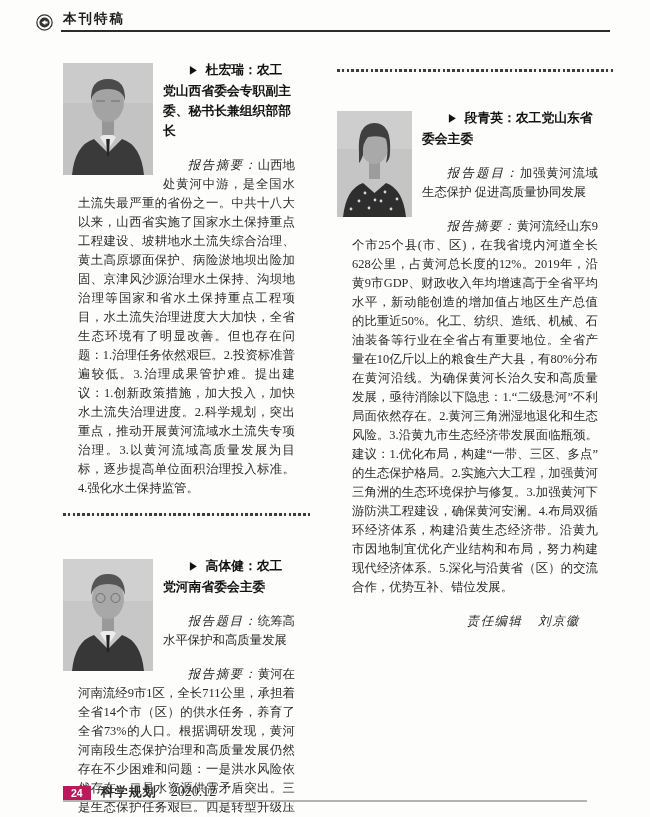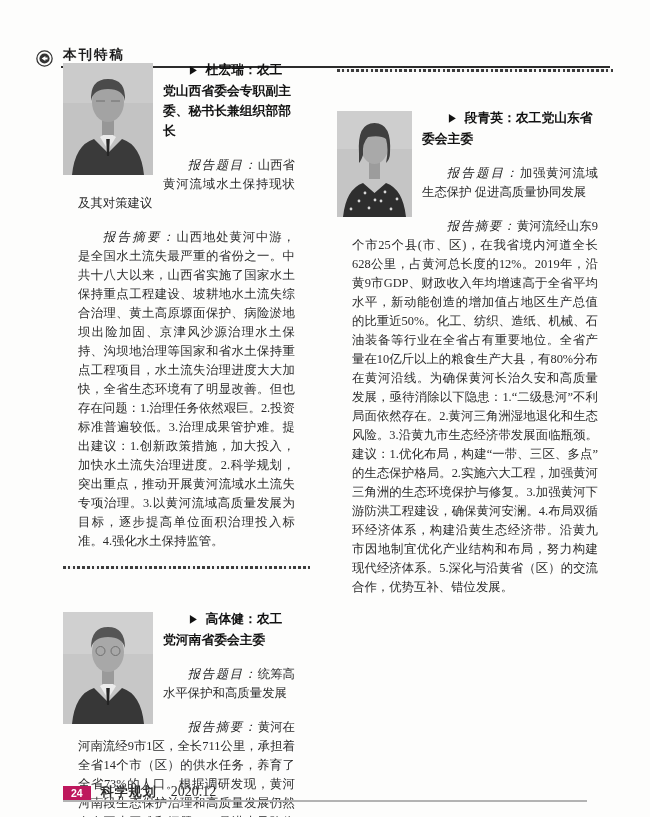--- a/index.html
+++ b/index.html
@@ -5,21 +5,21 @@
   html,body { margin:0; padding:0; background:#ffffff; }
   .page {
     position:relative; width:650px; height:817px;
     background:#fdfdfc; overflow:hidden;
     font-family:"Liberation Serif", serif; color:#2b2b2b;
     box-sizing:border-box;
   }
   
   .hdr { position:absolute; top:9px; left:36px; right:40px; display:flex; align-items:flex-end; }
   .hdr-icon { width:17px; height:17px; margin:0 8px 1px 0; flex:0 0 auto; }
-  .hdr-rule { flex:1; border-bottom:2px solid #2c2c2c;margin-top:36px; }
+  .hdr-rule { flex:1; border-bottom:2px solid #2c2c2c; }
   .hdr-tag {
     display:inline-block; padding:0 2px 2px 2px;
     font-family:"Liberation Sans", sans-serif; font-weight:bold;
     font-size:13.5px; letter-spacing:2px; color:#1d1d1d;
   }
   
   .cols { position:absolute; top:45px; left:63px; width:550px; display:flex; }
   .col-left  { width:247px; margin-right:27px; }
   .col-right { width:276px; }
   p { margin:15px; font-size:12.4px; line-height:19px; text-align:justify; text-justify:inter-ideograph; }
@@ -82,21 +82,20 @@
             <ellipse cx="45" cy="39" rx="16" ry="20" fill="#a3a3a3"></ellipse>
             <path d="M28 38 Q27 16 45 16 Q63 16 62 38 Q60 26 45 26 Q30 26 28 38 Z" fill="#4b4b4b"></path>
             <path d="M9 112 Q12 82 31 76 L45 90 L59 76 Q78 82 81 112 Z" fill="#3a3a3a"></path>
             <path d="M37 74 L45 87 L53 74 L50 72 L40 72 Z" fill="#e9e9e9"></path>
             <path d="M43.2 76 L46.8 76 L46 93 L44 93 Z" fill="#262626"></path>
             <line x1="33" y1="38" x2="42" y2="38" stroke="#6f6f6f" stroke-width="1"></line>
             <line x1="48" y1="38" x2="57" y2="38" stroke="#6f6f6f" stroke-width="1"></line>
           </svg>
         </span>
         <p class="name"><span class="marker">▶</span><span>杜宏瑞：农工党山西省委会专职副主委、秘书长兼组织部部长</span></p>
-        <p class="indent"><span class="lbl">报告题目：</span><span>山西省黄河流域水土保持现状及其对策建议</span></p>
         <p class="indent"><span class="lbl">报告摘要：</span><span>山西地处黄河中游，是全国水土流失最严重的省份之一。中共十八大以来，山西省实施了国家水土保持重点工程建设、坡耕地水土流失综合治理、黄土高原塬面保护、病险淤地坝出险加固、京津风沙源治理水土保持、沟坝地治理等国家和省水土保持重点工程项目，水土流失治理进度大大加快，全省生态环境有了明显改善。但也存在问题：1.治理任务依然艰巨。2.投资标准普遍较低。3.治理成果管护难。提出建议：1.创新政策措施，加大投入，加快水土流失治理进度。2.科学规划，突出重点，推动开展黄河流域水土流失专项治理。3.以黄河流域高质量发展为目标，逐步提高单位面积治理投入标准。4.强化水土保持监管。</span></p>
       </section>
 
       <div class="divider div-left"></div>
 
       <section>
         <span class="photo">
           <svg viewBox="0 0 90 112" width="90" height="112">
             <rect width="90" height="112" fill="#c7c7c7"></rect>
             <rect width="90" height="42" fill="#d0d0d0"></rect>
@@ -139,20 +138,21 @@
             <circle cx="38" cy="89" r="1.4" fill="#d8d8d8"></circle>
               <circle cx="60" cy="88" r="1.4" fill="#d8d8d8"></circle>
             <circle cx="14" cy="98" r="1.4" fill="#d8d8d8"></circle>
           </svg>
         </span>
         <p class="name"><span class="marker">▶</span><span>段青英：农工党山东省委会主委</span></p>
         <p class="indent"><span class="lbl">报告题目：</span><span>加强黄河流域生态保护 促进高质量协同发展</span></p>
         <p class="indent"><span class="lbl">报告摘要：</span><span>黄河流经山东9个市25个县(市、区)，在我省境内河道全长628公里，占黄河总长度的12%。2019年，沿黄9市GDP、财政收入年均增速高于全省平均水平，新动能创造的增加值占地区生产总值的比重近50%。化工、纺织、造纸、机械、石油装备等行业在全省占有重要地位。全省产量在10亿斤以上的粮食生产大县，有80%分布在黄河沿线。为确保黄河长治久安和高质量发展，亟待消除以下隐患：1.“二级悬河”不利局面依然存在。2.黄河三角洲湿地退化和生态风险。3.沿黄九市生态经济带发展面临瓶颈。建议：1.优化布局，构建“一带、三区、多点”的生态保护格局。2.实施六大工程，加强黄河三角洲的生态环境保护与修复。3.加强黄河下游防洪工程建设，确保黄河安澜。4.布局双循环经济体系，构建沿黄生态经济带。沿黄九市因地制宜优化产业结构和布局，努力构建现代经济体系。5.深化与沿黄省（区）的交流合作，优势互补、错位发展。</span></p>
       </section>
 
+      <p class="editor"><span>责任编辑</span><span class="ed-name">刘京徽</span></p>
     </div>
   </div>
 
   <div class="ftr">
     <span class="ftr-num">24</span>
     <span class="ftr-journal">科学规划</span>
     <span class="ftr-issue">2020.12</span>
   </div>
 
 </div>

